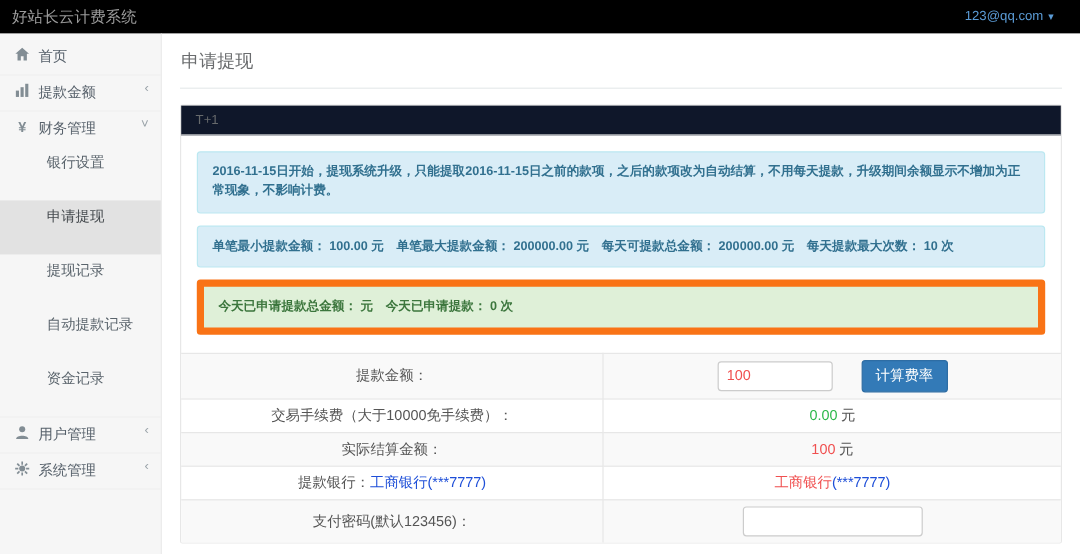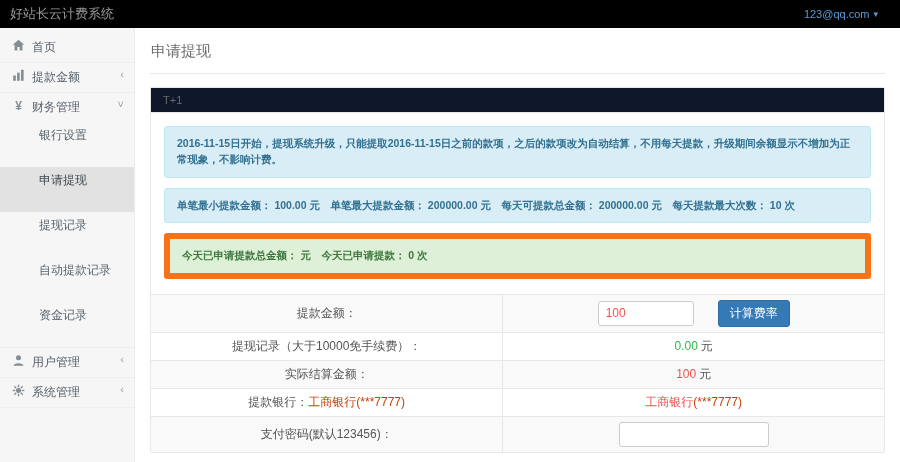--- a/index.html
+++ b/index.html
@@ -37,21 +37,21 @@
 
   .form-table{width:100%;border-collapse:collapse;border-top:1px solid #e7e7e7;font-size:12px}
   .form-table td{border:1px solid #e7e7e7;padding:5px 8px;text-align:center;color:#555;height:24px}
   .form-table td:first-child{border-left:none;width:48%}
   .form-table td:last-child{border-right:none}
   .form-table tr:last-child td{border-bottom:none}
   .form-table tr:nth-child(odd) td{background:#f9f9f9}
 
   .red{color:#f05050}
   .green{color:#2db84b}
-  .blue{color:#c2410c}
+  .blue{color:#1d4ed8}
   .unit{margin-left:3px}
 
   .inline-group{display:flex;justify-content:center;align-items:center;gap:24px}
   .input{border:1px solid #ccc;border-radius:3px;height:25px;padding:2px 7px;font-size:12px;background:#fff;color:#555}
   .amount-input{width:96px;color:#f05050}
   .pwd-input{width:150px}
   .btn{background:#337ab7;color:#fff;border:1px solid #2e6da4;border-radius:3px;font-size:12px;padding:4px 11px;cursor:pointer;line-height:1.4}
 </style>
 </head>
 <body>
@@ -151,21 +151,21 @@
         <tr>
           <td>提款金额：</td>
           <td>
             <span class="inline-group">
               <input class="input amount-input" type="text" value="100" style="">
               <button class="btn">计算费率</button>
             </span>
           </td>
         </tr>
         <tr>
-          <td>提现记录（大于10000免手续费）：</td>
+          <td>交易手续费（大于10000免手续费）：</td>
           <td>
             <span class="green">0.00</span><span class="unit">元</span>
           </td>
         </tr>
         <tr>
           <td>实际结算金额：</td>
           <td>
             <span class="red">100</span><span class="unit">元</span>
           </td>
         </tr>

